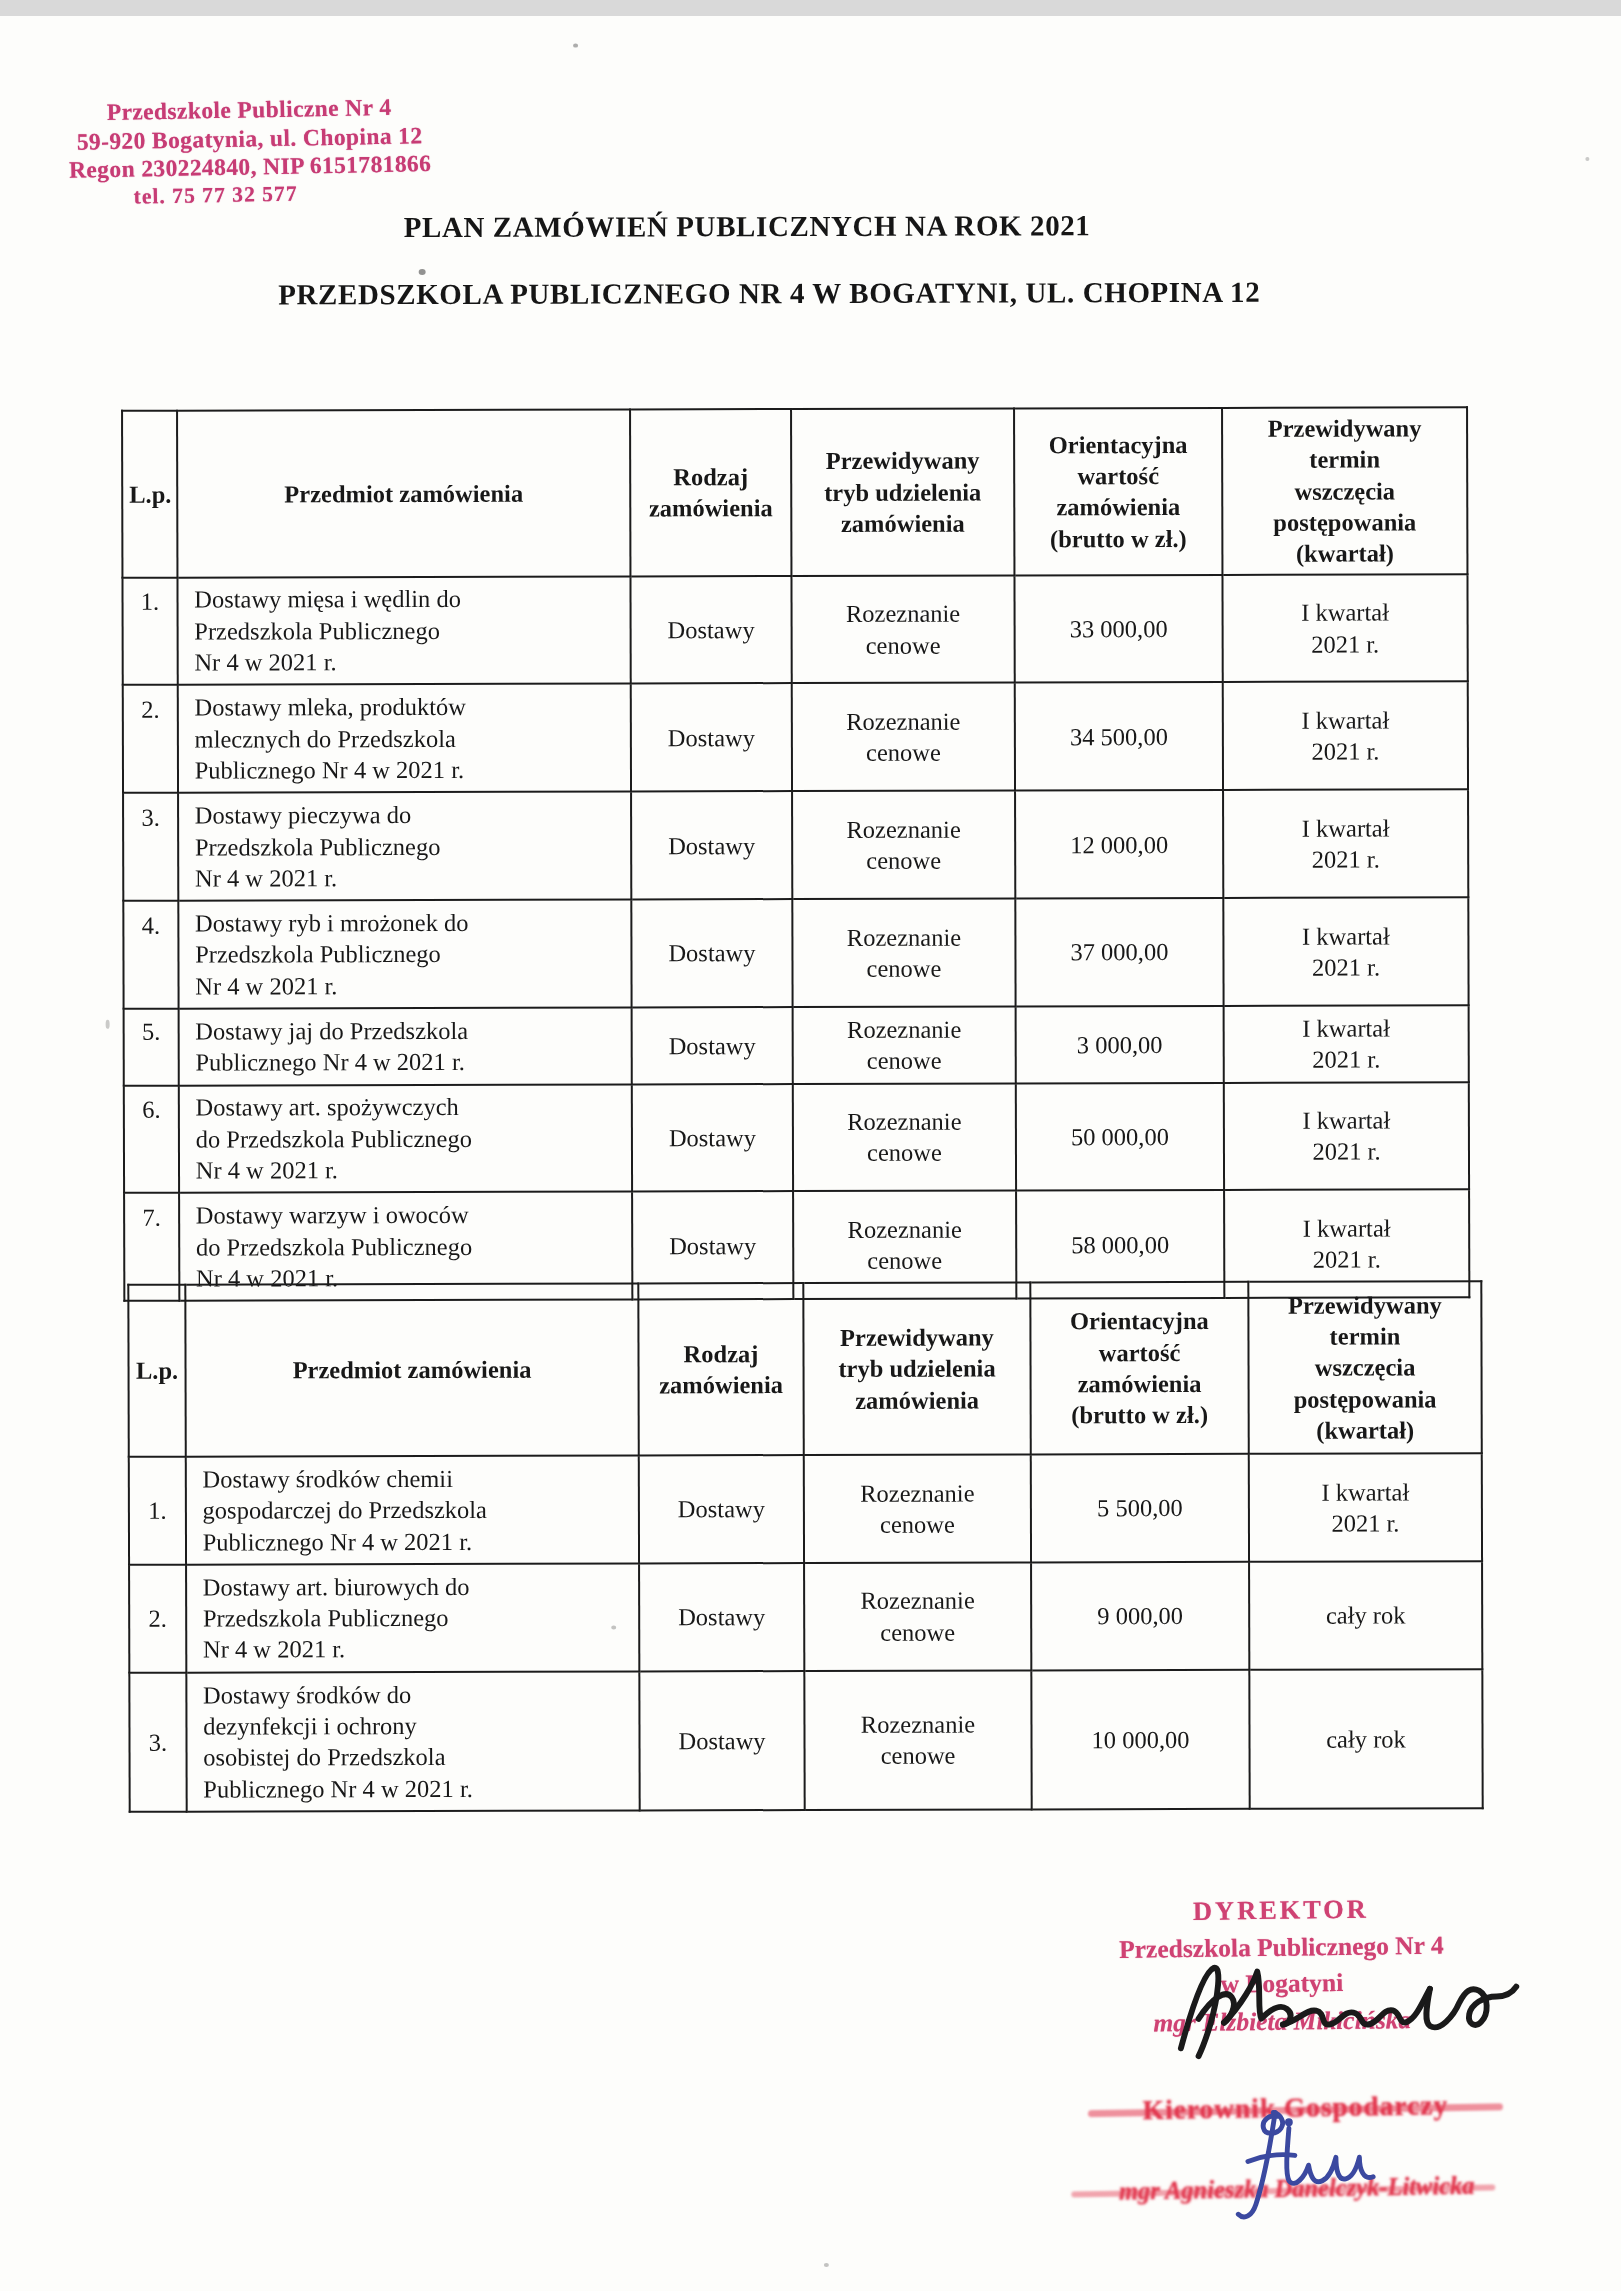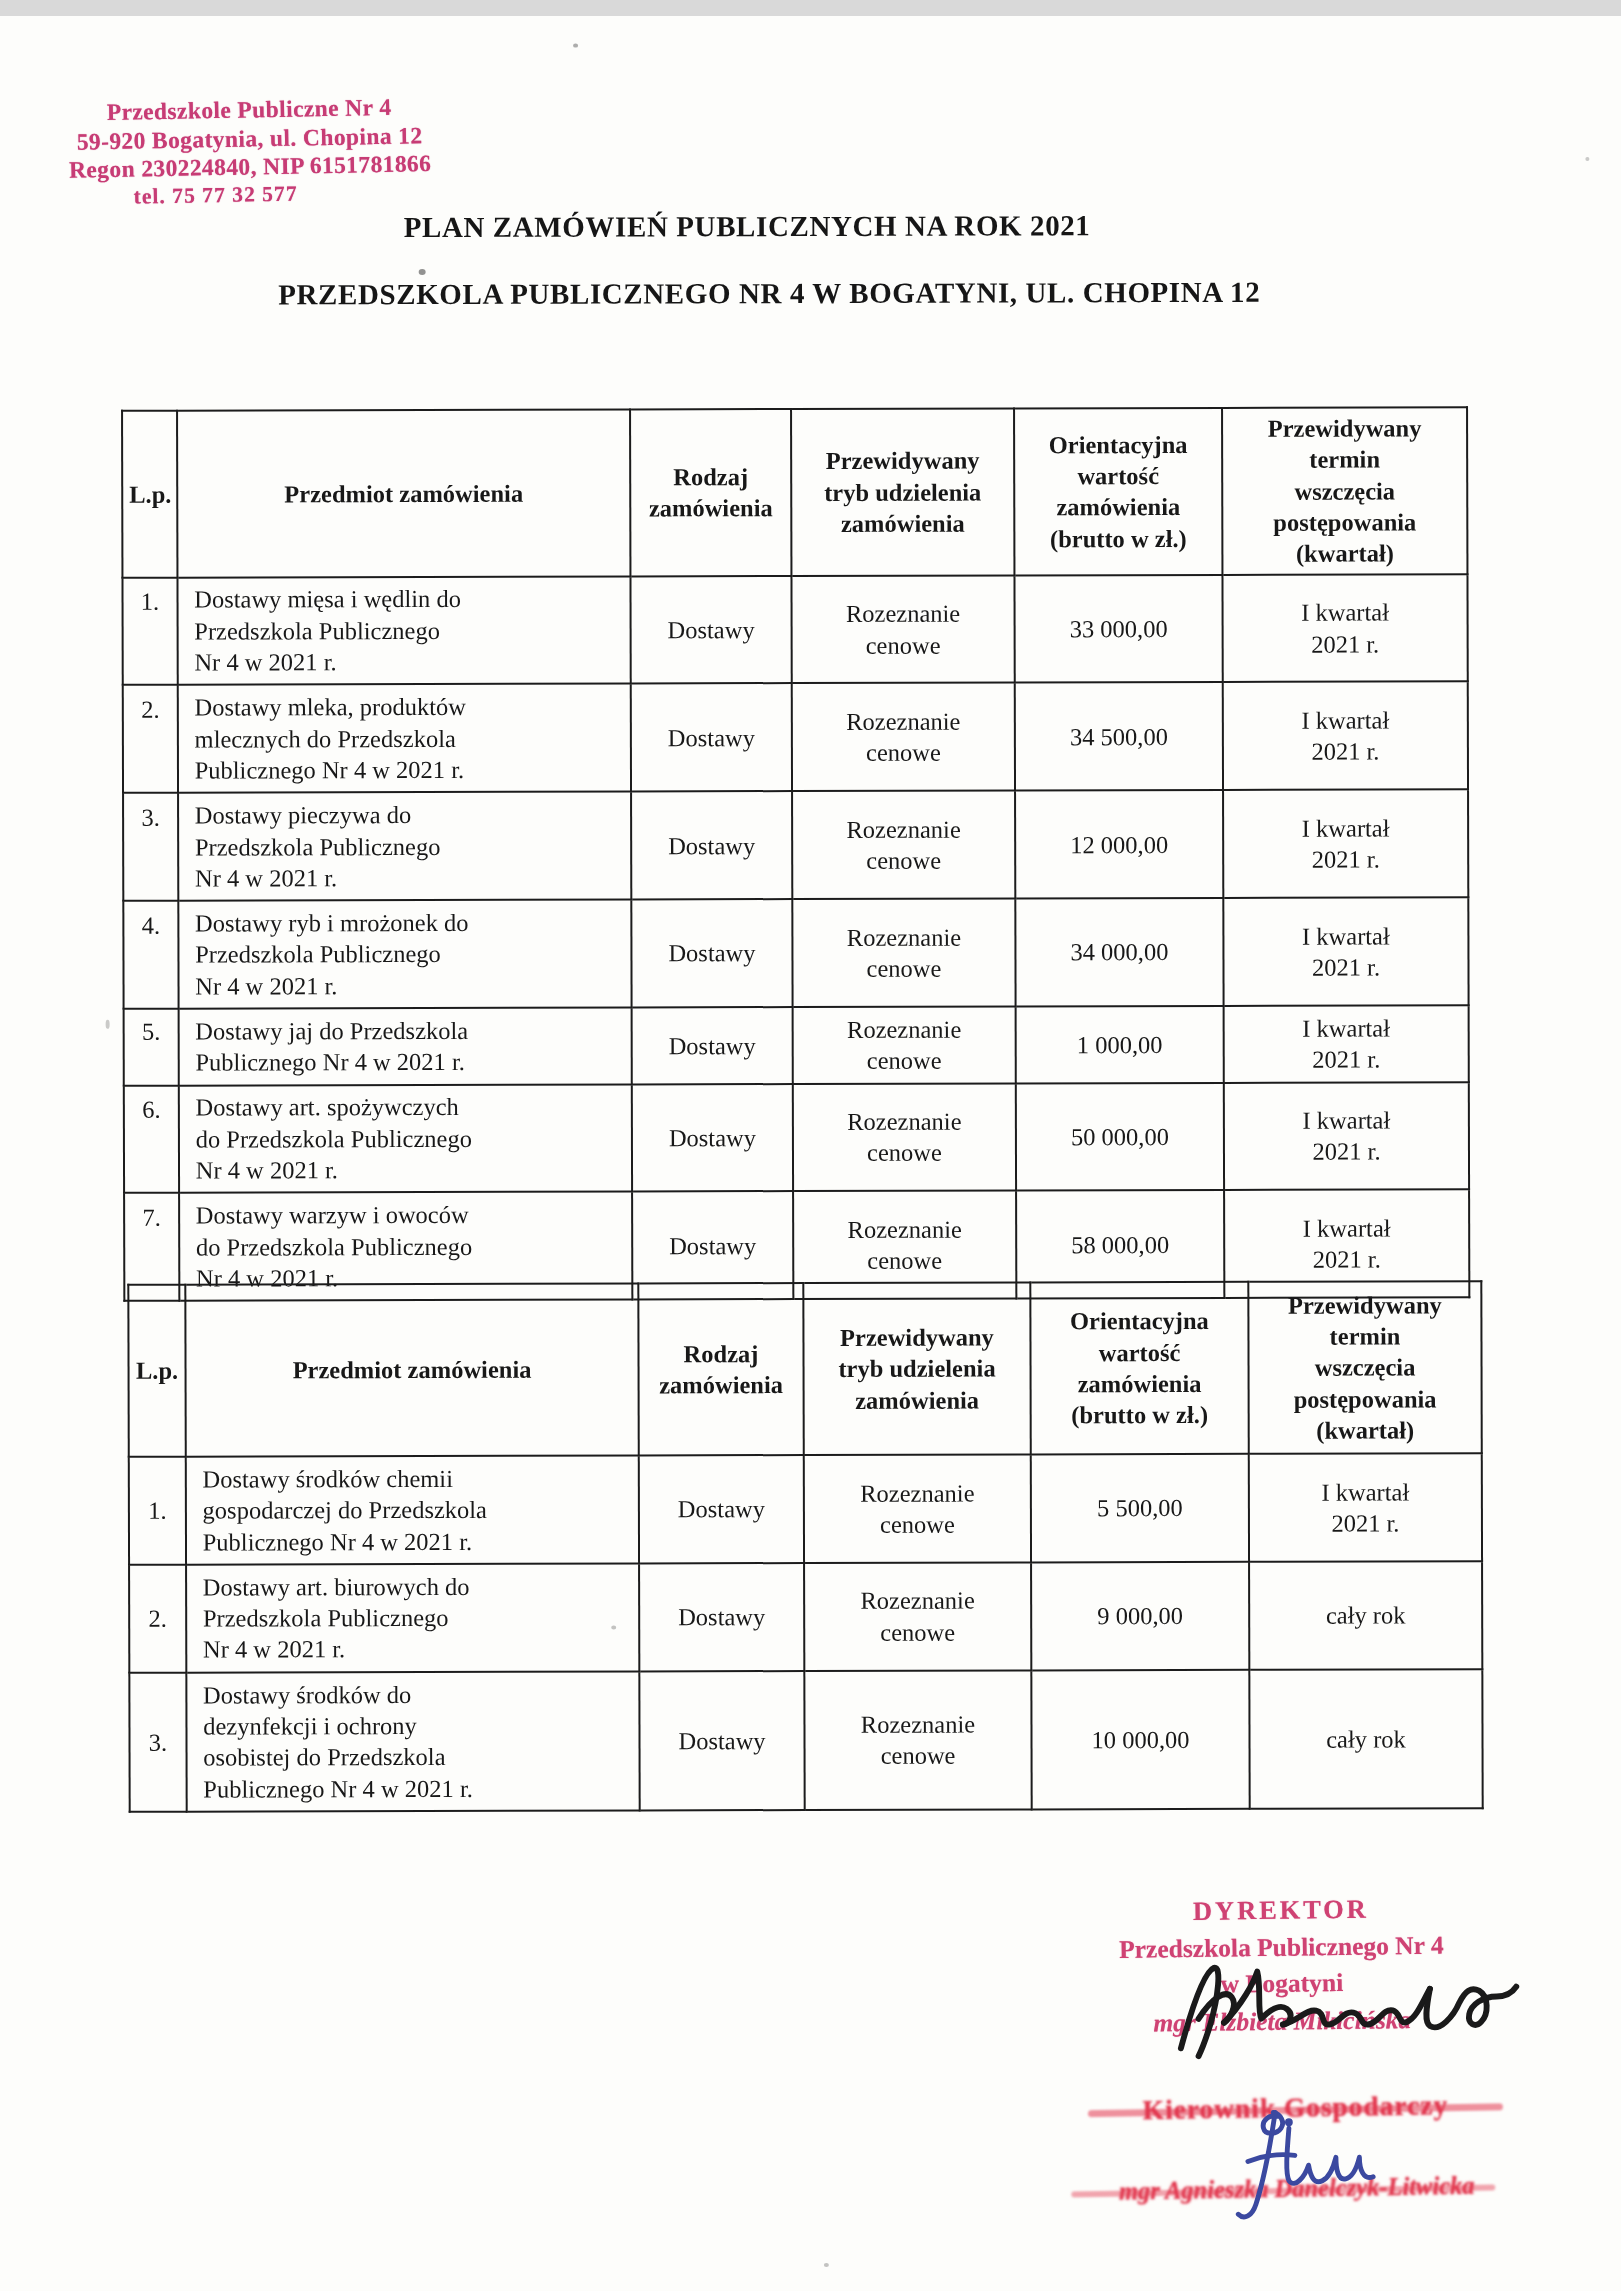--- a/index.html
+++ b/index.html
@@ -210,32 +210,32 @@
 2021 r.</td>
           </tr>
           <tr>
             <td>4.</td>
             <td>Dostawy ryb i mrożonek do
 Przedszkola Publicznego
 Nr 4 w 2021 r.</td>
             <td>Dostawy</td>
             <td>Rozeznanie
 cenowe</td>
-            <td>34 000,00</td>
+            <td>37 000,00</td>
             <td>I kwartał
 2021 r.</td>
           </tr>
           <tr>
             <td>5.</td>
             <td>Dostawy jaj  do Przedszkola
 Publicznego Nr 4 w 2021 r.</td>
             <td>Dostawy</td>
             <td>Rozeznanie
 cenowe</td>
-            <td>1 000,00</td>
+            <td>3 000,00</td>
             <td>I kwartał
 2021 r.</td>
           </tr>
           <tr>
             <td>6.</td>
             <td>Dostawy art.  spożywczych
 do Przedszkola Publicznego
 Nr 4 w 2021 r.</td>
             <td>Dostawy</td>
             <td>Rozeznanie

